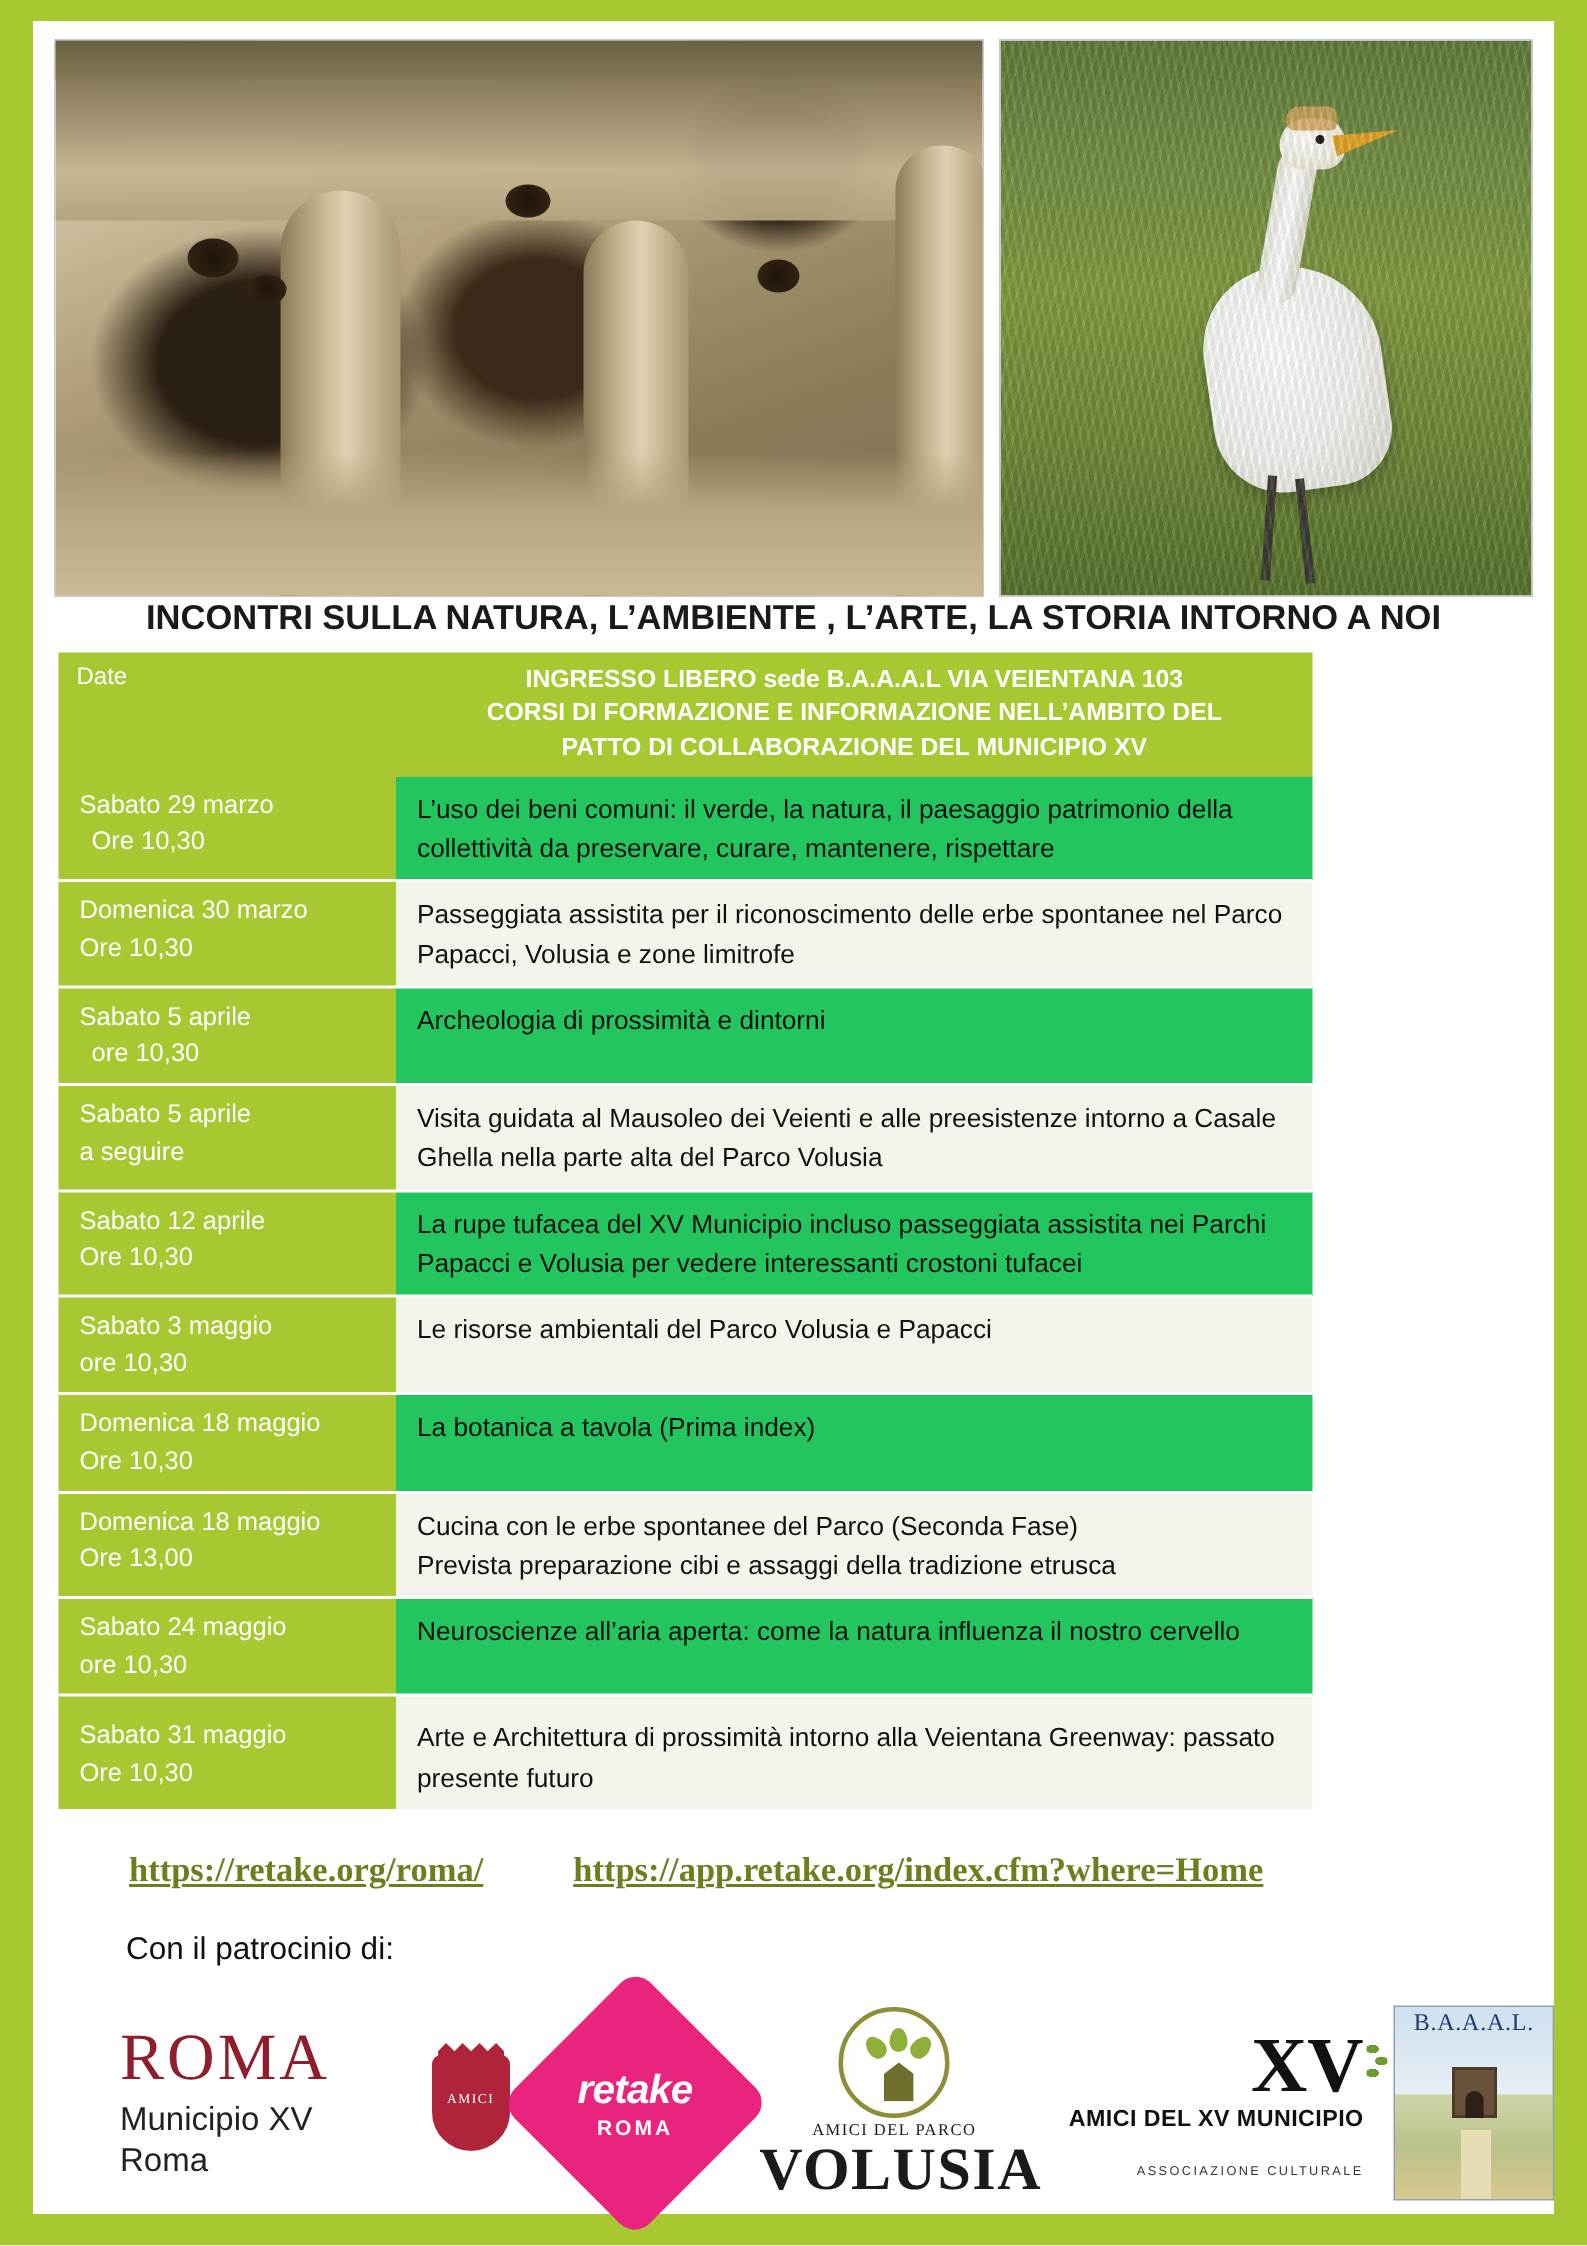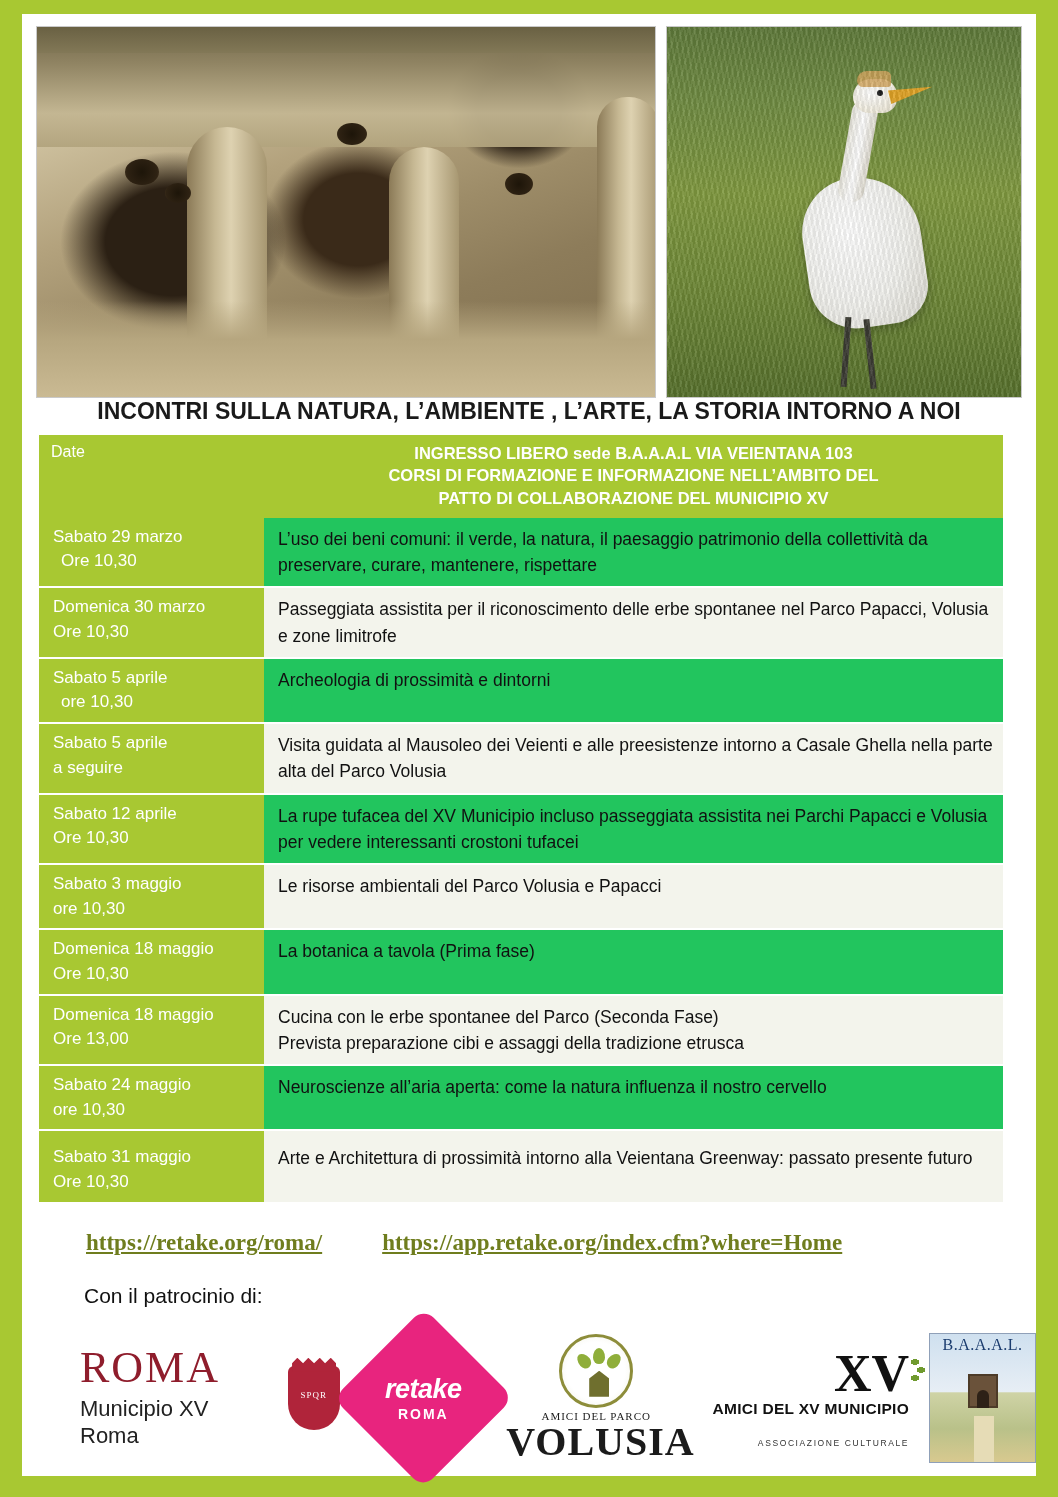--- a/index.html
+++ b/index.html
@@ -148,21 +148,21 @@
   .subtitle {
     text-align: center;
     font-weight: bold;
     font-size: 23px;
     color: #1a1a1a;
     margin: 0 10px 10px 10px;
   }
 
   
   table.schedule {
-    width: 964px;
+    width: 836px;
     margin: 0 17px;
     border-collapse: collapse;
     table-layout: fixed;
   }
   table.schedule td { vertical-align: top; }
   .col-date { width: 225px; }
   .hdr-date {
     background: #a8c832;
     color: #ffffff;
     font-size: 16px;
@@ -453,21 +453,21 @@
             <div>ore 10,30</div>
           </td>
           <td class="desc-cell alt">Le risorse ambientali del Parco Volusia e Papacci</td>
         </tr>
 
         <tr>
           <td class="date-cell">
             <div>Domenica  18 maggio</div>
             <div>Ore 10,30</div>
           </td>
-          <td class="desc-cell">La botanica a tavola (Prima fase)</td>
+          <td class="desc-cell">La botanica a tavola (Prima index)</td>
         </tr>
 
         <tr>
           <td class="date-cell">
             <div>Domenica 18 maggio</div>
             <div>Ore 13,00</div>
           </td>
           <td class="desc-cell alt" style="white-space:pre-line">Cucina con le erbe spontanee del Parco (Seconda Fase)
 Prevista preparazione cibi e assaggi della tradizione etrusca</td>
         </tr>
@@ -500,21 +500,21 @@
     <div class="logos">
 
       <div class="logo roma-logo">
         <div class="roma-word">ROMA</div>
         <div class="roma-sub">Municipio XV</div>
         <div class="roma-sub" style="margin-top:0">Roma</div>
       </div>
 
       <div class="logo crest">
         <div class="crown"></div>
-        <div class="spqr">SPQR</div>
+        <div class="spqr">AMICI</div>
       </div>
 
       <div class="logo retake-logo">
         <div class="rt-txt">
           <div class="rt-main">retake</div>
           <div class="rt-sub">ROMA</div>
         </div>
       </div>
 
       <div class="logo volusia-logo">

